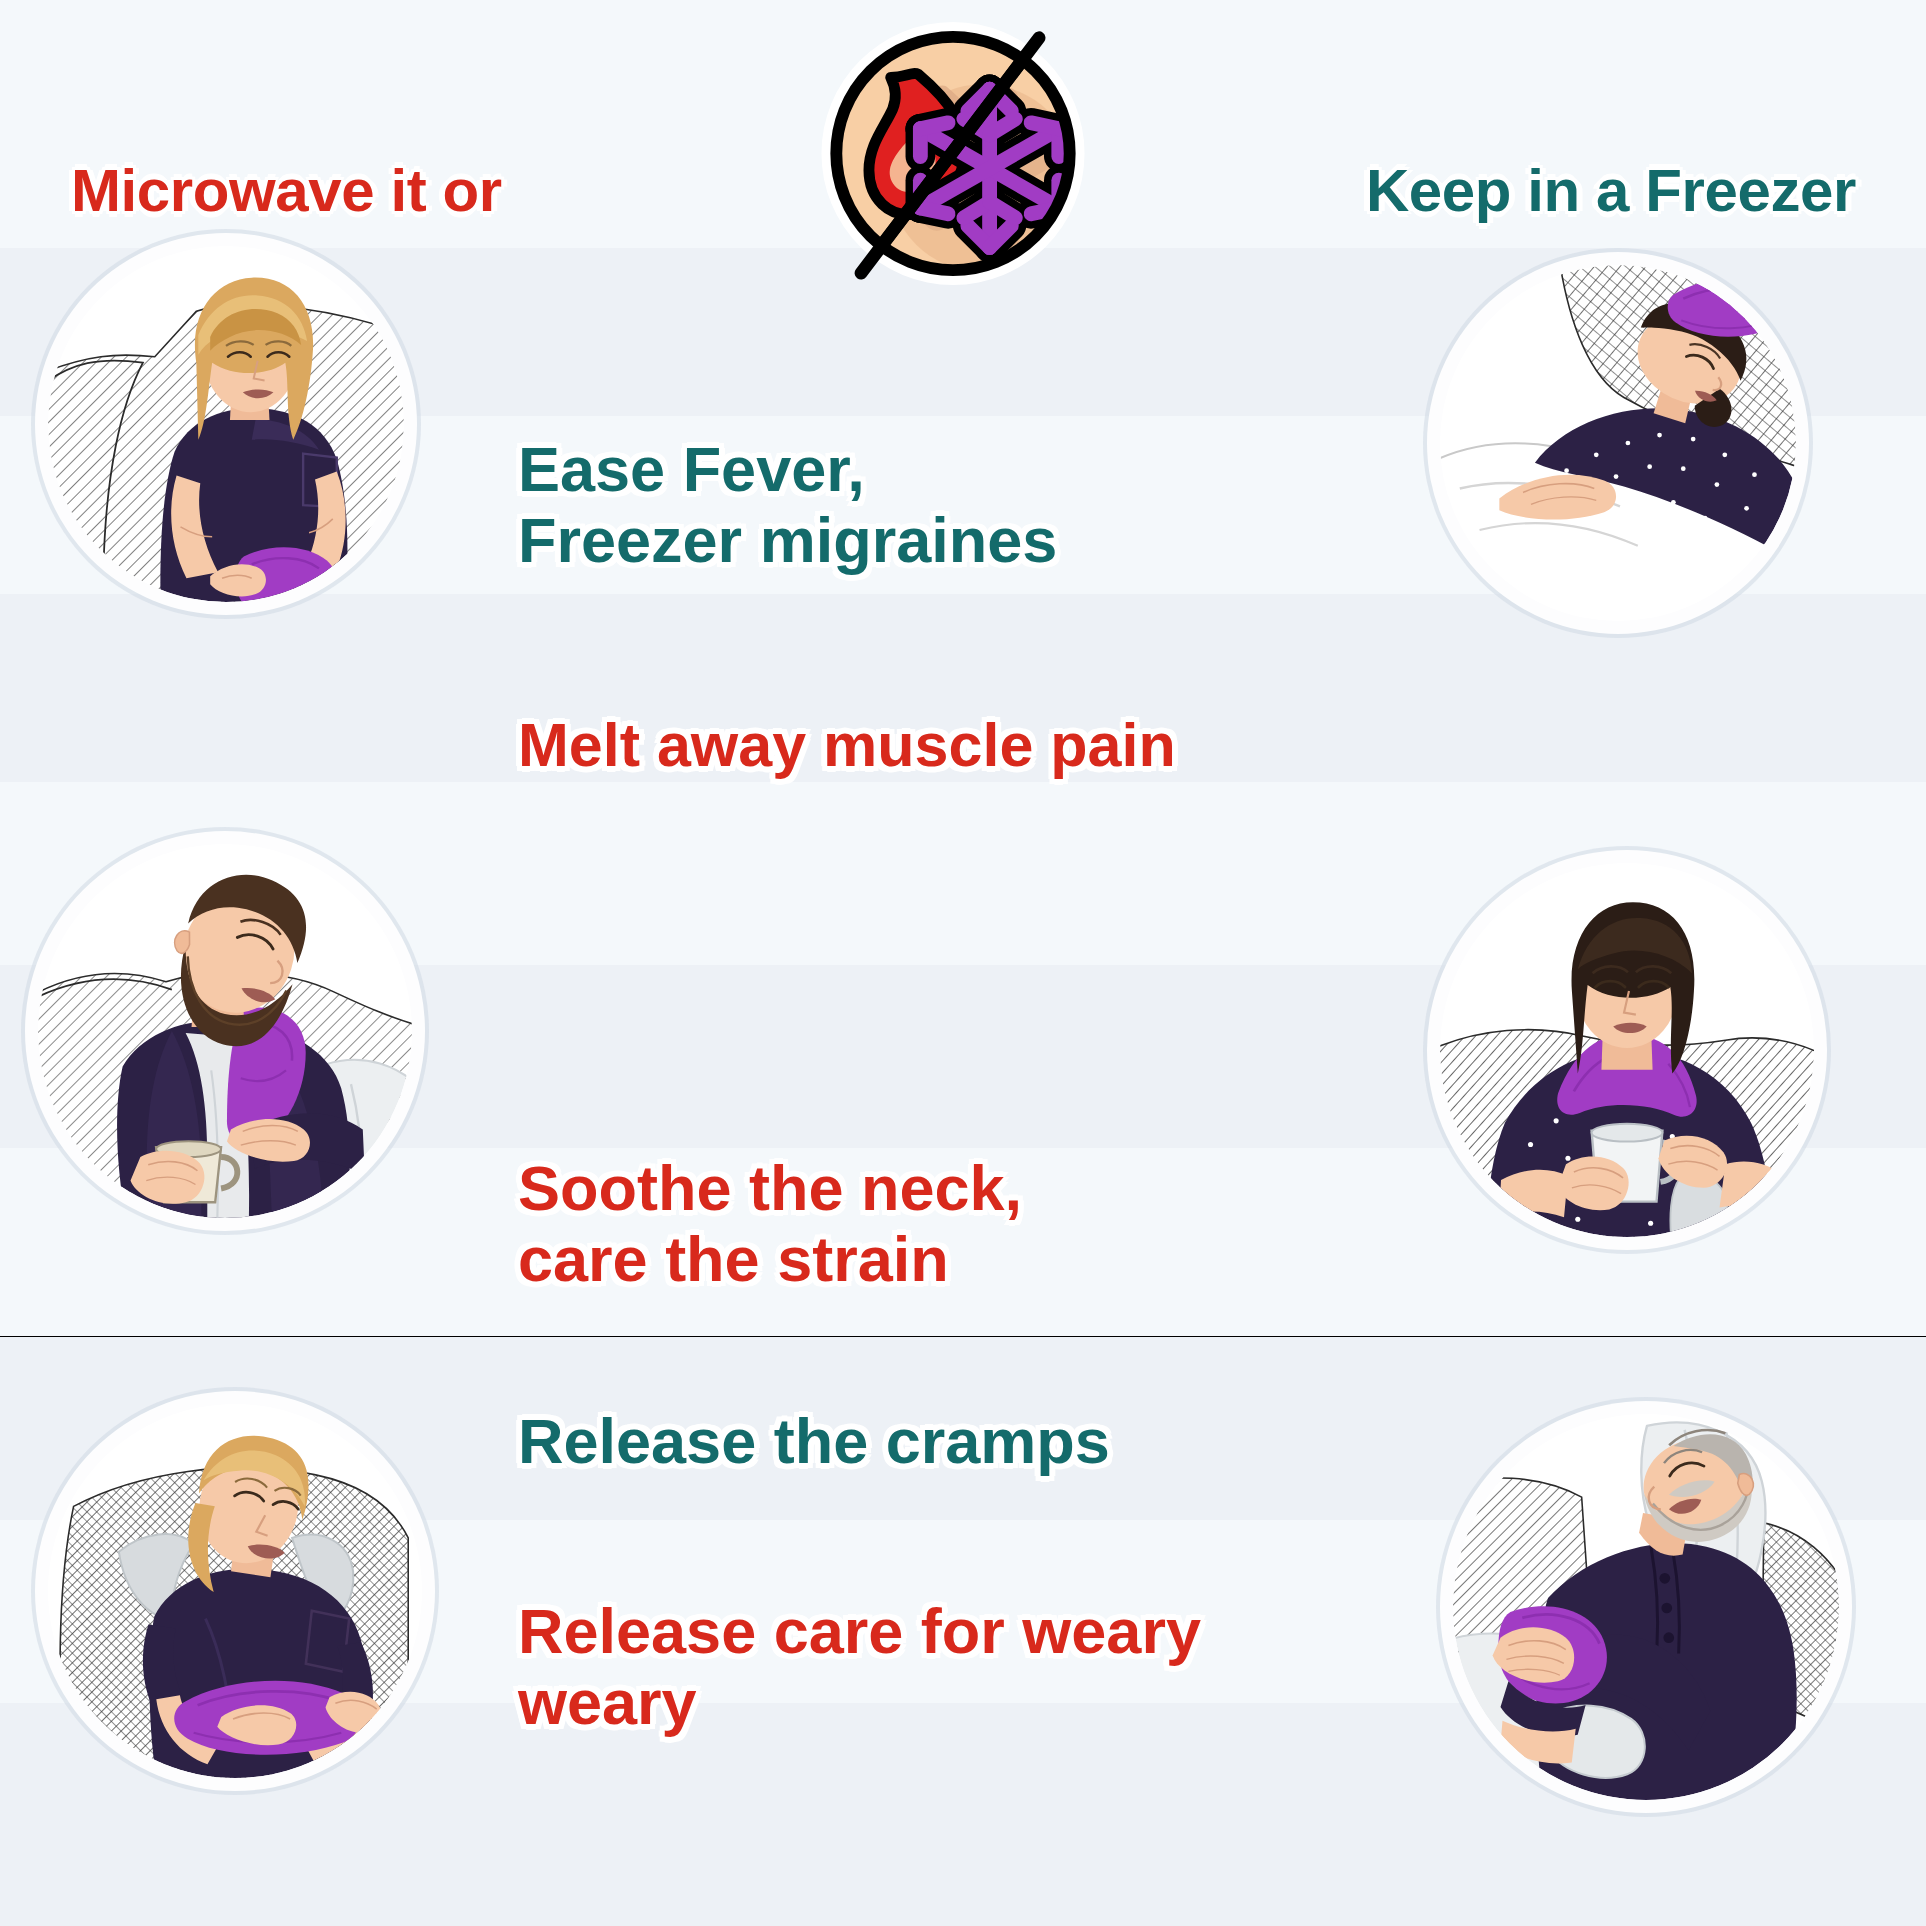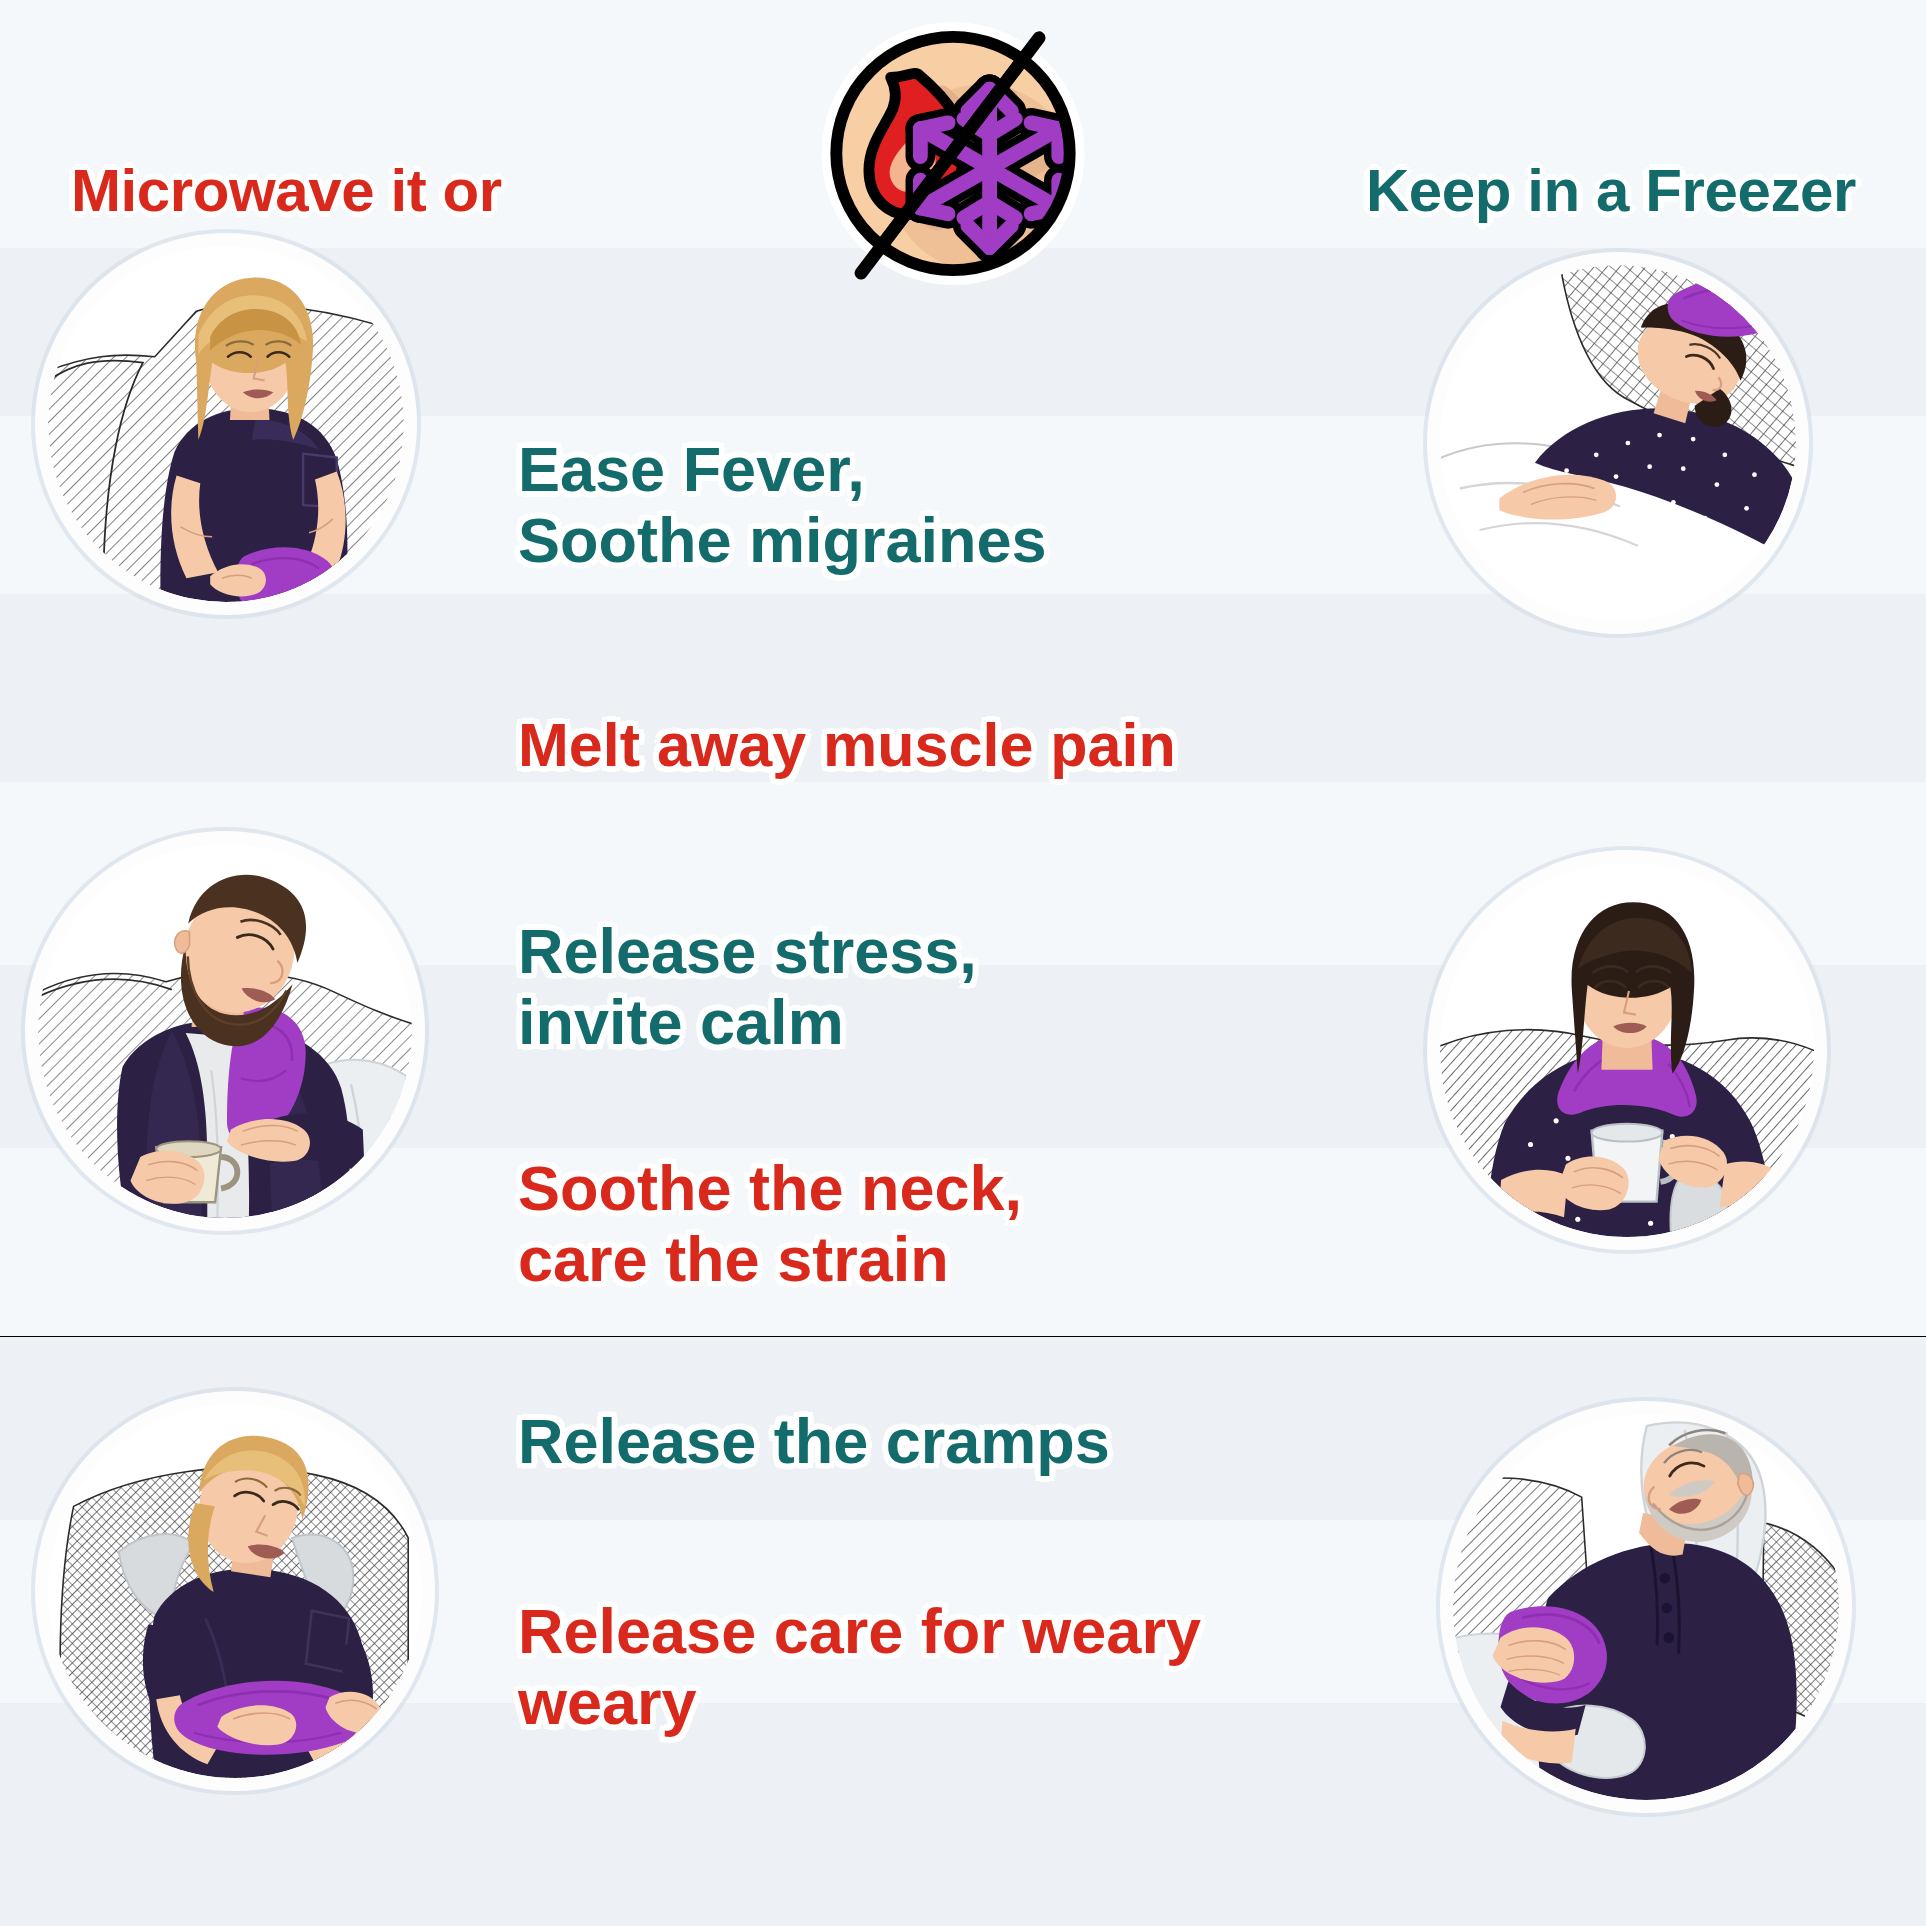--- a/index.html
+++ b/index.html
@@ -191,31 +191,27 @@
       <circle cx="185" cy="135" r="118" fill="none" stroke="#000" stroke-width="12"></circle>
       <line x1="272" y1="18" x2="92" y2="256" stroke="#000" stroke-width="13" stroke-linecap="round"></line>
     </svg>
   </div>
 
   <div class="hdr" id="hdr-left">Microwave it or</div>
   <div class="hdr" id="hdr-right">Keep in a Freezer</div>
 
   <div class="benefit cold" id="ben-1">
     <div>Ease Fever,</div>
-    <div>Soothe migraines</div>
+    <div>Freezer migraines</div>
   </div>
 
   <div class="benefit hot" id="ben-2">
     <div>Melt away muscle pain</div>
   </div>
 
-  <div class="benefit cold" id="ben-3">
-    <div>Release stress,</div>
-    <div>invite calm</div>
-  </div>
 
   <div class="benefit hot" id="ben-4">
     <div>Soothe the neck,</div>
     <div>care the strain</div>
   </div>
 
   <div class="benefit cold" id="ben-5">
     <div>Release the cramps</div>
   </div>
 

